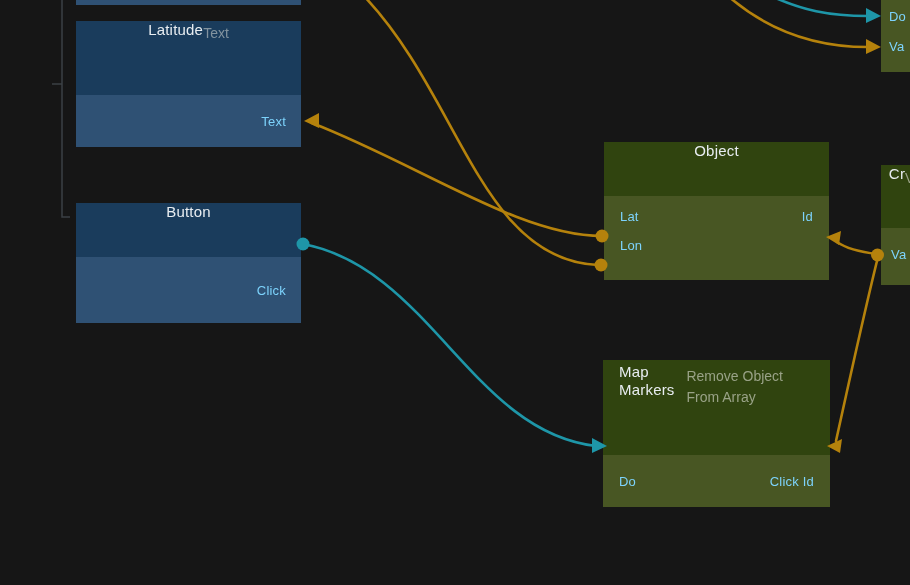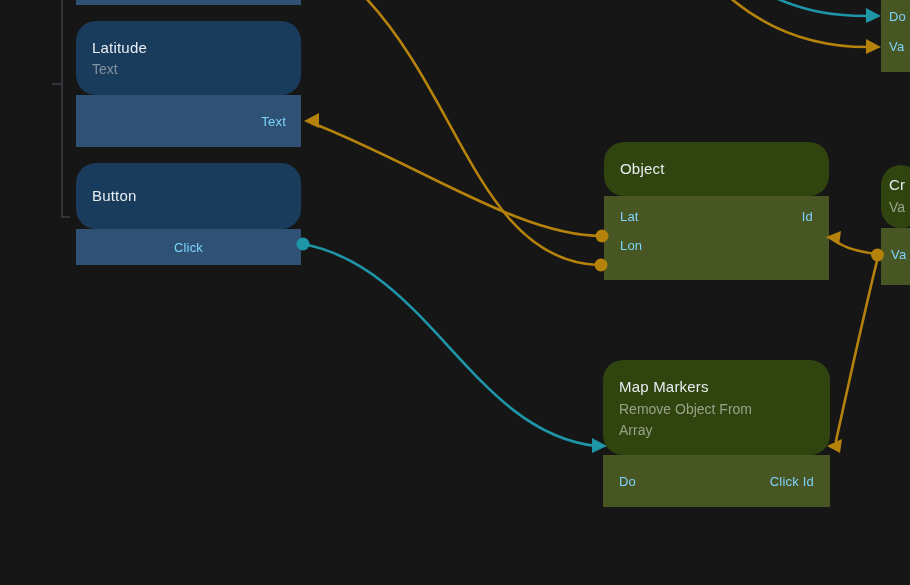--- a/index.html
+++ b/index.html
@@ -4,21 +4,21 @@
 <style>
   html,body{margin:0;padding:0;}
   body{
     width:910px;height:585px;overflow:hidden;position:relative;
     background:var(--background,#161616);
     font-family:"Liberation Sans",sans-serif;
     -webkit-font-smoothing:antialiased;
   }
   .canvas{position:absolute;inset:0;}
   .node{position:absolute;box-sizing:border-box;z-index:2;}
-  .hdr{box-sizing:border-box;display:flex;flex-direction:column;justify-content:center;padding:0 16px;border-radius:20px;}
+  .hdr{box-sizing:border-box;display:flex;justify-content:center;padding:0 16px;}
   .hdr .title{font-size:15px;font-weight:500;color:#e8edf1;line-height:18px;letter-spacing:.2px;}
   .hdr .subtitle{font-size:14px;line-height:18px;margin-top:3px;}
   .blue .hdr{background:var(--blue-header,#1a3c5c);}
   .blue .body{background:var(--blue-body,#2f5174);}
   .blue .subtitle{color:#82939f;}
   .green .hdr{background:var(--green-header,#30440f);}
   .green .body{background:var(--green-body,#485623);}
   .green .subtitle{color:#99a287;line-height:21px;}
   .body{box-sizing:border-box;}
   .prow{box-sizing:border-box;display:flex;align-items:center;padding:0 15px;
@@ -47,25 +47,25 @@
       <div class="subtitle">Text</div>
     </div>
     <div class="body">
       <div class="prow right" style="height:52px;">
         <span>Text</span>
       </div>
     </div>
   </div>
 
   <div class="node blue" style="left:76px;top:163px;width:225px;">
-    <div class="hdr" style="height:66px;">
+    <div class="hdr" style="height:54px;margin-top:40px;">
       <div class="title">Button</div>
     </div>
     <div class="body">
-      <div class="prow right" style="height:36px;justify-content:center;">
+      <div class="prow right" style="height:66px;">
         <span>Click</span>
       </div>
     </div>
   </div>
 
   <div class="node green" style="left:604px;top:142px;width:225px;">
     <div class="hdr" style="height:54px;">
       <div class="title">Object</div>
     </div>
     <div class="body" style="height:84px;padding-top:6px;">

